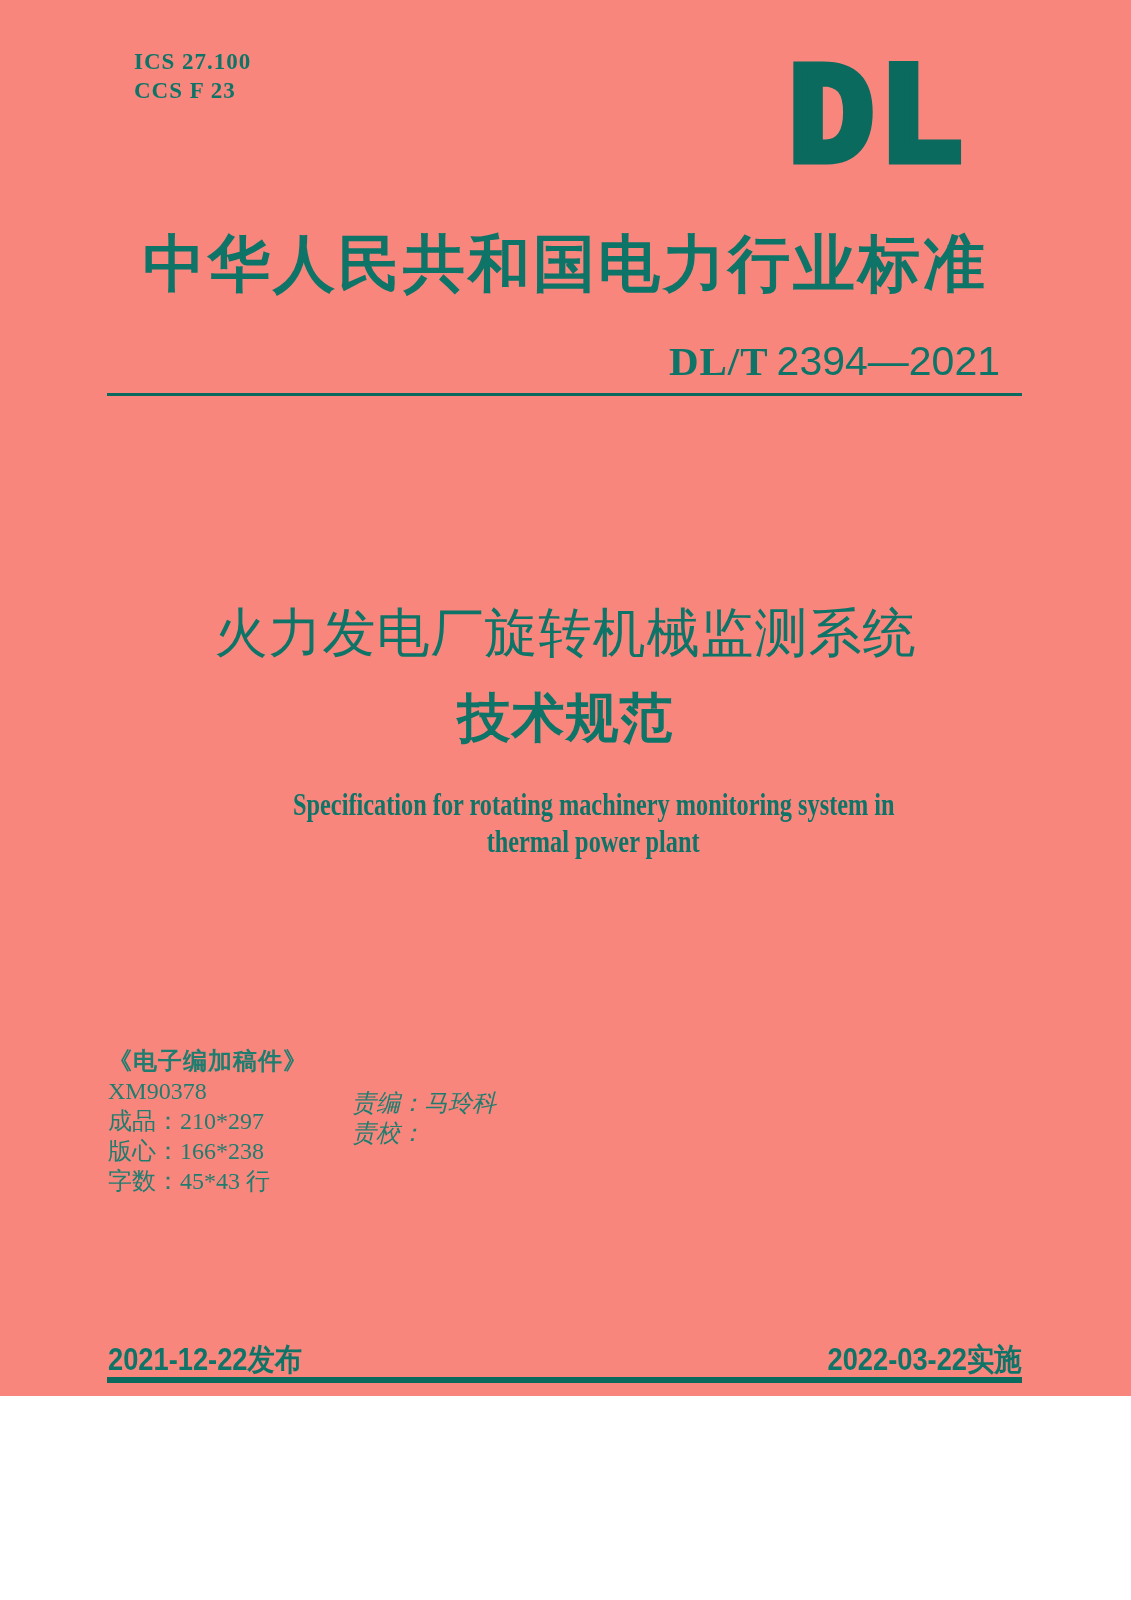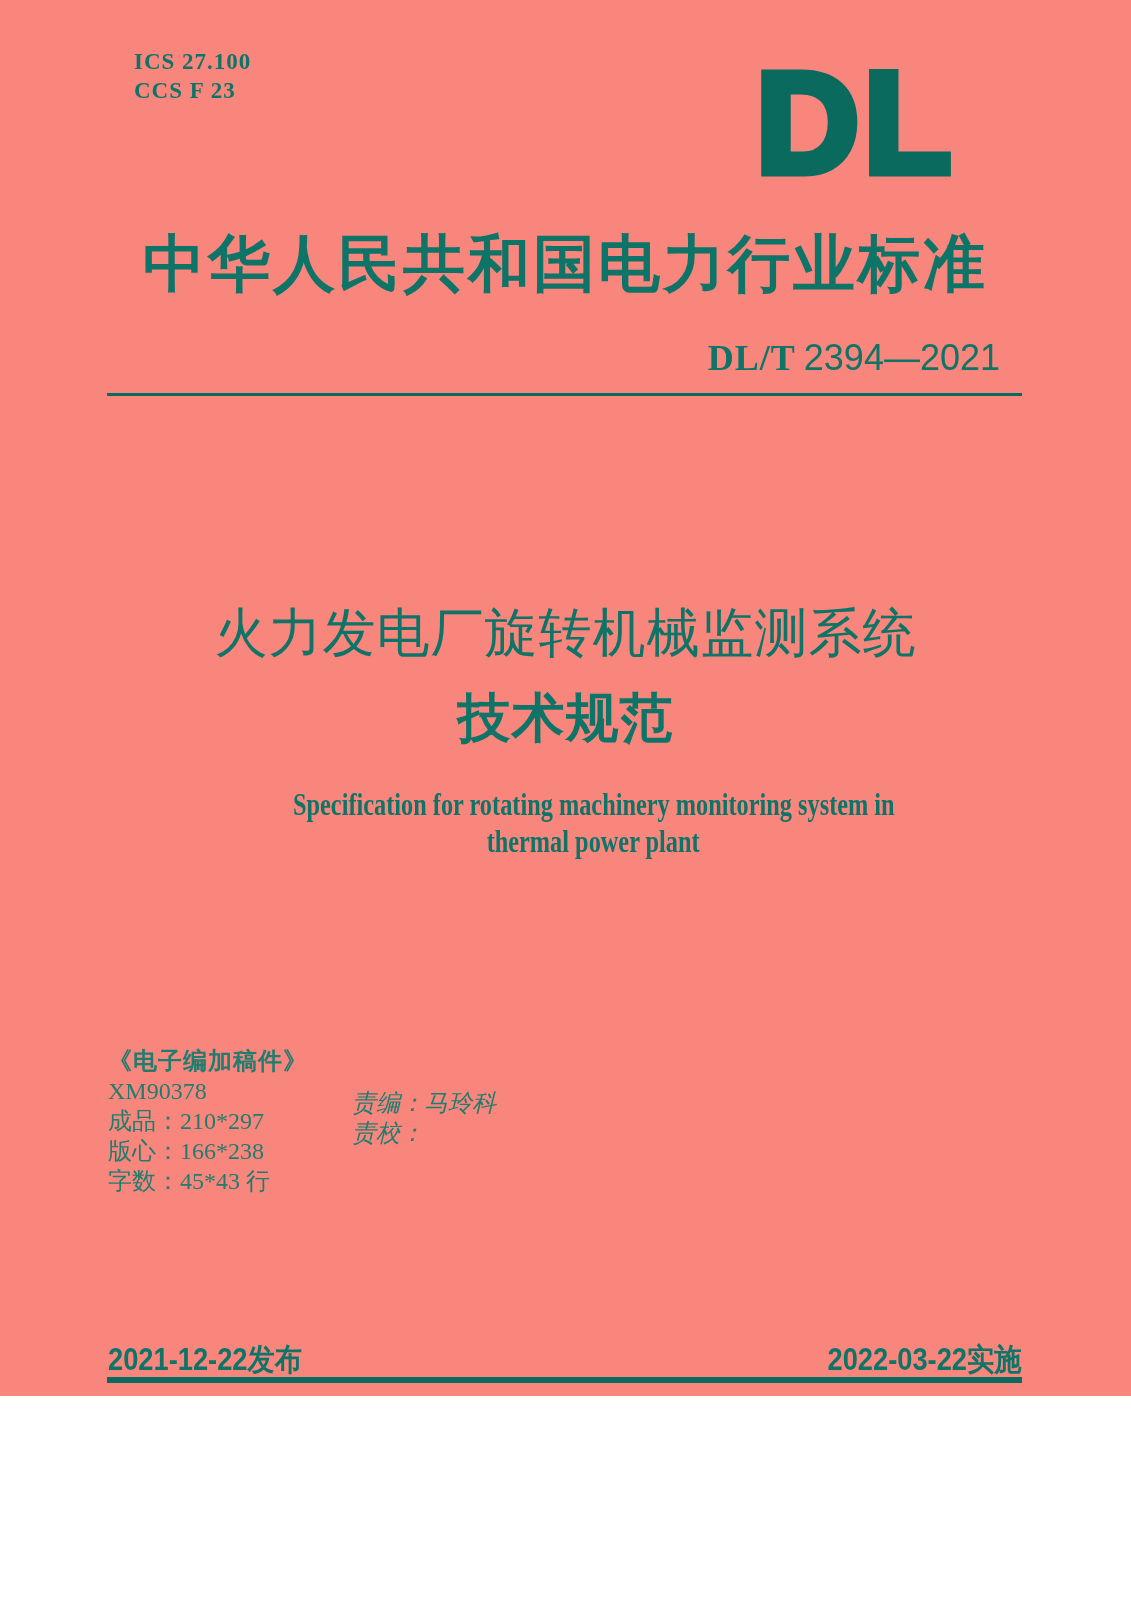--- a/index.html
+++ b/index.html
@@ -13,38 +13,38 @@
   }
   
   .ics-block{
     position:absolute;left:134px;top:47px;
     font-size:23px;line-height:29px;font-weight:bold;
     letter-spacing:1px;
   }
   
   .dl-logo{
     position:absolute;left:743px;top:52px;width:226px;
-    text-align:center;
-    font-family:Liberation Sans, sans-serif;
+    text-align:right;
+    font-family:Liberation Mono, monospace;
     font-weight:bold;font-size:142px;line-height:1;
     letter-spacing:5px;
     color:var(--teal-dark,#0B6A5E);
     -webkit-text-stroke:9px var(--teal-dark,#0B6A5E);
   }
   
   .org-line{
     position:absolute;top:222px;left:0;width:100%;
     text-align:center;
     font-size:62px;font-weight:bold;letter-spacing:3px;
     color:var(--teal,#0E7468);
   }
   
   .std-no{
     position:absolute;top:337px;right:131px;
-    font-size:36px;font-weight:bold;letter-spacing:1px;
+    font-size:41px;font-weight:bold;letter-spacing:1px;
   }
   .std-no .num{
     font-family:"Liberation Sans", sans-serif;
     font-weight:normal;margin-left:8px;letter-spacing:0;
   }
   .rule-top{
     position:absolute;left:107px;top:393px;width:915px;height:3px;
     background:var(--teal-dark,#0B6A5E);
   }
   

